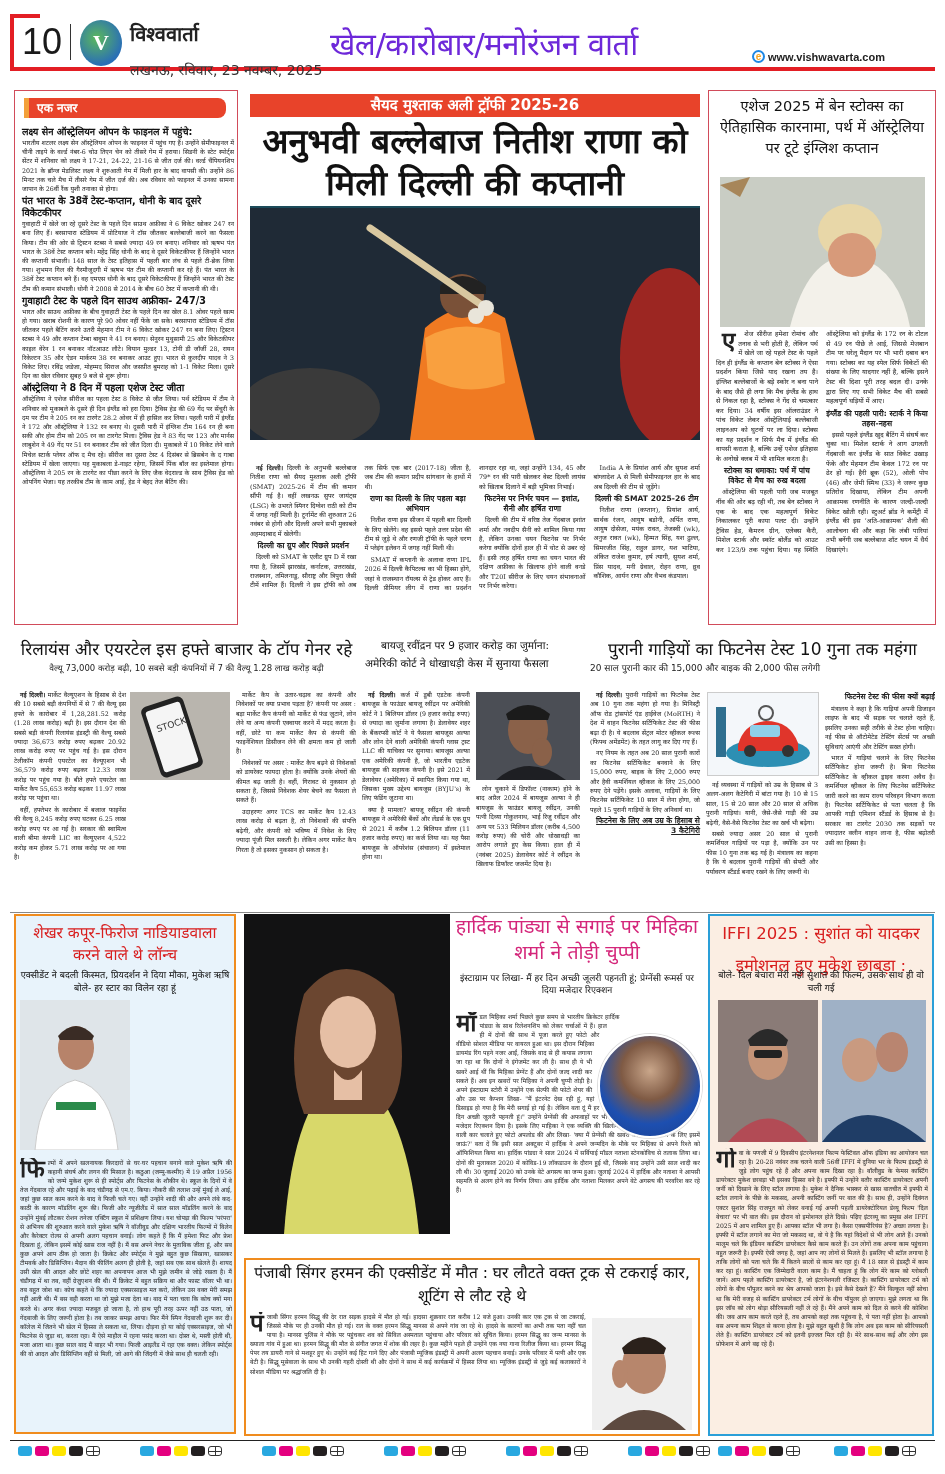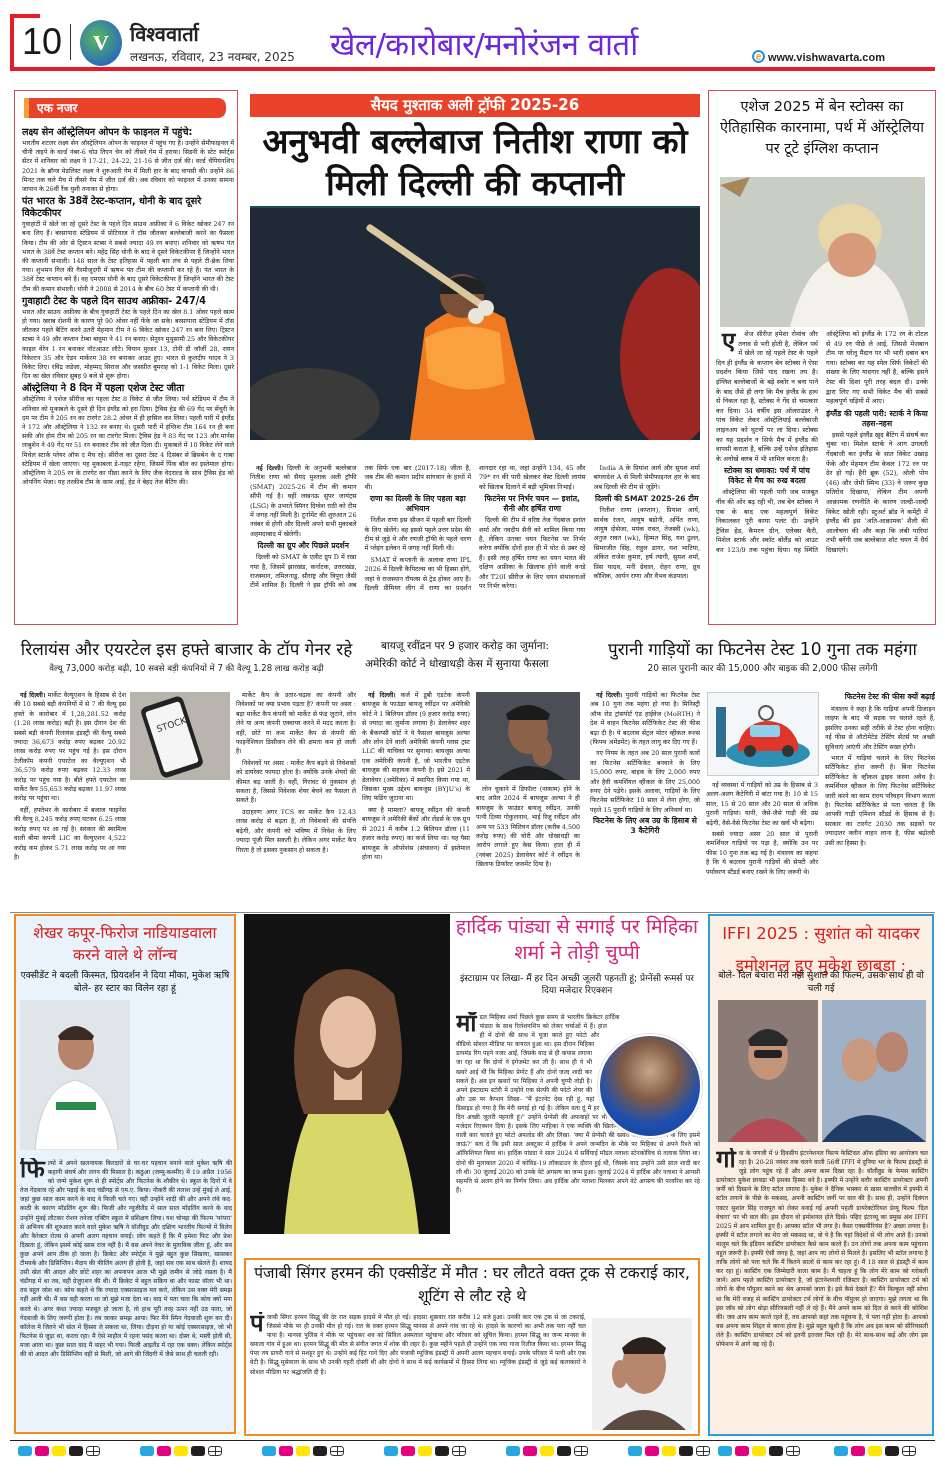--- a/index.html
+++ b/index.html
@@ -12,21 +12,21 @@
   .sub-h { font-family: "DejaVu Sans", sans-serif; font-weight: bold; font-size: 7.6px; text-align: center; line-height: 10px; margin: 2px 0; }
   .cols2 { column-count: 2; column-gap: 8px; }
   .cols4 { column-count: 4; column-gap: 8px; }
   .mast-red-top { left: 10px; top: 14px; width: 30px; height: 4px; background: #e31e24; }
   .mast-red-left { left: 10px; top: 14px; width: 4px; height: 56px; background: #e31e24; }
   .mast-red-bottom { left: 10px; top: 67px; width: 925px; height: 4px; background: #e31e24; }
   .page-num { left: 22px; top: 22px; font-family: "Liberation Sans", sans-serif; font-size: 36px; line-height: 40px; font-weight: normal; }
   .mast-divider { left: 70px; top: 24px; width: 1px; height: 36px; background: #333; }
   .logo { left: 80px; top: 20px; width: 42px; height: 46px; border-radius: 50%; background: radial-gradient(circle at 40% 40%, #5cb85c, #2a6fb5 70%); display:flex; align-items:center; justify-content:center; color:#fff; font-weight:bold; font-size:22px; font-family:"Liberation Serif", serif; }
   .paper-name { left: 130px; top: 20px; font-size: 20px; font-weight: bold; color: #222; }
-  .paper-date { left: 130px; top: 48px; font-size: 12px; color: #333; text-align: right; }
+  .paper-date { left: 130px; top: 60px; font-size: 14px; color: #333; text-align: right; }
   .section-title { left: 330px; top: 22px; font-size: 31px; font-weight: normal; color: #6d28d9; letter-spacing: -0.5px; }
   .website { left: 752px; top: 50px; font-size: 11px; font-family: "Liberation Sans", sans-serif; font-weight: bold; color: #222; display:flex; align-items:center; gap:3px; }
   .ie-icon { width: 13px; height: 13px; border-radius: 50%; border: 2px solid #1e88e5; color:#f5a623; font-size:10px; line-height:9px; text-align:center; font-weight:bold; }
 
   
   .ek-box { left: 14px; top: 90px; width: 224px; height: 535px; border: 1px solid #d14b5a; }
   .ek-tag { left: 24px; top: 98px; width: 202px; height: 20px; background: #e8432a; border-left: 5px solid #f3a03a; border-radius: 0 8px 8px 0; color: #fff; font-weight: bold; font-size: 12px; line-height: 20px; padding-left: 8px; }
   .ek-content { left: 22px; top: 124px; width: 212px; }
   .ek-h { font-size: 9.6px; font-weight: bold; line-height: 12px; margin-top: 2px; color: #111; }
   .ek-p { font-family: "DejaVu Serif", serif; font-size: 6.3px; line-height: 9.2px; color: #222; text-align: justify; margin-bottom: 2px; }
@@ -56,21 +56,21 @@
   .rel-photo { left: 130px; top: 692px; width: 100px; height: 88px; background: linear-gradient(160deg, #c5c2bd 0%, #8f8a83 50%, #3e3b38 100%); }
   .rel-body2 { left: 236px; top: 690px; width: 120px; height: 220px; overflow: hidden; }
 
   .byju-head { left: 365px; top: 638px; width: 200px; text-align: center; font-size: 10.5px; line-height: 14px; color: #111; }
   .byju-sub { left: 365px; top: 656px; width: 200px; text-align: left; font-size: 10.5px; line-height: 14px; color: #111; }
   .byju-body { left: 362px; top: 690px; width: 218px; height: 220px; overflow: hidden; }
   .byju-body .body-txt { font-size: 6.3px; line-height: 9.4px; }
   .byju-photo { left: 476px; top: 692px; width: 104px; height: 88px; background: linear-gradient(160deg, #4a4e57 0%, #6b6258 45%, #2b2a2d 100%); }
 
   .car-head { left: 590px; top: 638px; width: 345px; text-align: center; font-size: 17px; line-height: 22px; color: #111; }
-  .car-sub { left: 590px; top: 662px; width: 345px; text-align: center; font-size: 9px; line-height: 12px; color: #222; }
+  .car-sub { left: 590px; top: 662px; width: 345px; text-align: left; font-size: 9px; line-height: 12px; color: #222; }
   .car-photo { left: 707px; top: 692px; width: 112px; height: 84px; background: #f4f7fa; border: 1px solid #ccc; overflow:hidden; }
   .car-body { left: 590px; top: 690px; width: 345px; height: 220px; overflow: hidden; }
   .car-body .body-txt { font-size: 6.3px; line-height: 9.4px; }
 
   
   .shekhar-box { left: 14px; top: 914px; width: 222px; height: 520px; border: 2px solid #f08c1e; background: #e8f3fb; }
   .shekhar-head { left: 18px; top: 922px; width: 214px; text-align: center; font-size: 15.5px; line-height: 22px; color: #d81e1e; }
   .shekhar-sub { left: 18px; top: 968px; width: 214px; text-align: center; font-size: 9.2px; line-height: 13px; color: #111; }
   .shekhar-photo { left: 20px; top: 1000px; width: 110px; height: 150px; background: linear-gradient(180deg, #e8ecee 0%, #d6dde2 100%); overflow:hidden; }
   .shekhar-body { left: 20px; top: 1158px; width: 212px; height: 272px; overflow: hidden; }
@@ -125,21 +125,21 @@
   <span>www.vishwavarta.com</span>
 </div>
 
 <div class="abs ek-box"></div>
 <div class="abs ek-tag">एक नजर</div>
 <div class="abs ek-content">
   <div class="ek-h">लक्ष्य सेन ऑस्ट्रेलियन ओपन के फाइनल में पहुंचे:</div>
   <div class="ek-p">भारतीय शटलर लक्ष्य सेन ऑस्ट्रेलियन ओपन के फाइनल में पहुंच गए हैं। उन्होंने सेमीफाइनल में चीनी ताइपे के वर्ल्ड नंबर-6 चोउ तिएन चेन को तीसरे गेम में हराया। सिडनी के स्टेट स्पोर्ट्स सेंटर में शनिवार को लक्ष्य ने 17-21, 24-22, 21-16 से जीत दर्ज की। वर्ल्ड चैंपियनशिप 2021 के ब्रॉन्ज मेडलिस्ट लक्ष्य ने शुरुआती गेम में मिली हार के बाद वापसी की। उन्होंने 86 मिनट तक चले मैच में तीसरे गेम में जीत दर्ज की। अब रविवार को फाइनल में उनका सामना जापान के 26वीं रैंक युशी तनाका से होगा।</div>
   <div class="ek-h">पंत भारत के 38वें टेस्ट-कप्तान, धोनी के बाद दूसरे विकेटकीपर</div>
   <div class="ek-p">गुवाहाटी में खेले जा रहे दूसरे टेस्ट के पहले दिन साउथ अफ्रीका ने 6 विकेट खोकर 247 रन बना लिए हैं। बरसापारा स्टेडियम में प्रोटियाज ने टॉस जीतकर बल्लेबाजी करने का फैसला किया। टीम की ओर से ट्रिस्टन स्टब्स ने सबसे ज्यादा 49 रन बनाए। शनिवार को ऋषभ पंत भारत के 38वें टेस्ट कप्तान बने। महेंद्र सिंह धोनी के बाद वे दूसरे विकेटकीपर हैं जिन्होंने भारत की कप्तानी संभाली। 148 साल के टेस्ट इतिहास में पहली बार लंच से पहले टी-ब्रेक लिया गया। शुभमन गिल की गैरमौजूदगी में ऋषभ पंत टीम की कप्तानी कर रहे हैं। पंत भारत के 38वें टेस्ट कप्तान बने हैं। वह एमएस धोनी के बाद दूसरे विकेटकीपर हैं जिन्होंने भारत की टेस्ट टीम की कमान संभाली। धोनी ने 2008 से 2014 के बीच 60 टेस्ट में कप्तानी की थी।</div>
-  <div class="ek-h">गुवाहाटी टेस्ट के पहले दिन साउथ अफ्रीका- 247/4</div>
+  <div class="ek-h">गुवाहाटी टेस्ट के पहले दिन साउथ अफ्रीका- 247/3</div>
   <div class="ek-p">भारत और साउथ अफ्रीका के बीच गुवाहाटी टेस्ट के पहले दिन का खेल 8.1 ओवर पहले खत्म हो गया। खराब रोशनी के कारण पूरे 90 ओवर नहीं फेंके जा सके। बरसापारा स्टेडियम में टॉस जीतकर पहले बैटिंग करने उतरी मेहमान टीम ने 6 विकेट खोकर 247 रन बना लिए। ट्रिस्टन स्टब्स ने 49 और कप्तान टेम्बा बावुमा ने 41 रन बनाए। सेनुरन मुथुसामी 25 और विकेटकीपर काइल वेरेन 1 रन बनाकर नॉटआउट लौटे। वियान मुल्डर 13, टोनी डी जॉर्जी 28, रायन रिकेल्टन 35 और ऐडन मार्करम 38 रन बनाकर आउट हुए। भारत से कुलदीप यादव ने 3 विकेट लिए। रविंद्र जडेजा, मोहम्मद सिराज और जसप्रीत बुमराह को 1-1 विकेट मिला। दूसरे दिन का खेल रविवार सुबह 9 बजे से शुरू होगा।</div>
   <div class="ek-h">ऑस्ट्रेलिया ने 8 दिन में पहला एशेज टेस्ट जीता</div>
   <div class="ek-p">ऑस्ट्रेलिया ने एशेज सीरीज का पहला टेस्ट 8 विकेट से जीत लिया। पर्थ स्टेडियम में टीम ने शनिवार को मुकाबले के दूसरे ही दिन इंग्लैंड को हरा दिया। ट्रैविस हेड की 69 गेंद पर सेंचुरी के दम पर टीम ने 205 रन का टारगेट 28.2 ओवर में ही हासिल कर लिया। पहली पारी में इंग्लैंड ने 172 और ऑस्ट्रेलिया ने 132 रन बनाए थे। दूसरी पारी में इंग्लिश टीम 164 रन ही बना सकी और होम टीम को 205 रन का टारगेट मिला। ट्रैविस हेड ने 83 गेंद पर 123 और मार्नस लाबुशेन ने 49 गेंद पर 51 रन बनाकर टीम को जीत दिला दी। मुकाबले में 10 विकेट लेने वाले मिचेल स्टार्क प्लेयर ऑफ द मैच रहे। सीरीज का दूसरा टेस्ट 4 दिसंबर से ब्रिसबेन के द गाबा स्टेडियम में खेला जाएगा। यह मुकाबला डे-नाइट रहेगा, जिसमें पिंक बॉल का इस्तेमाल होगा। ऑस्ट्रेलिया ने 205 रन के टारगेट का पीछा करने के लिए जैक वेदराल्ड के साथ ट्रैविस हेड को ओपनिंग भेजा। यह तरकीब टीम के काम आई, हेड ने बेहद तेज बैटिंग की।</div>
 </div>
 
 <div class="abs smat-tag">सैयद मुश्ताक अली ट्रॉफी 2025-26</div>
 <div class="abs lead-head">अनुभवी बल्लेबाज नितीश राणा को मिली दिल्ली की कप्तानी</div>
 <div class="abs lead-rule"></div>
 <div class="abs lead-photo">
   <svg width="450" height="232" viewBox="0 0 450 232">
@@ -236,21 +236,21 @@
     <ellipse cx="66" cy="60" rx="10" ry="14" fill="#8a6149"></ellipse>
   </svg>
 </div>
 
 <div class="abs car-head">पुरानी गाड़ियों का फिटनेस टेस्ट 10 गुना तक महंगा</div>
 <div class="abs car-sub">20 साल पुरानी कार की 15,000 और बाइक की 2,000 फीस लगेगी</div>
 <div class="abs car-body">
   <div class="body-txt" style="width:110px; float:left;">
     <p><b>नई दिल्ली।</b> <span>पुरानी गाड़ियों का फिटनेस टेस्ट अब 10 गुना तक महंगा हो गया है। मिनिस्ट्री ऑफ रोड ट्रांसपोर्ट एंड हाईवेज (MoRTH) ने देश में वाहन फिटनेस सर्टिफिकेट टेस्ट की फीस बढ़ा दी है। ये बदलाव सेंट्रल मोटर व्हीकल रूल्स (फिफ्थ अमेंडमेंट) के तहत लागू कर दिए गए हैं।</span></p>
     <p>नए नियम के तहत अब 20 साल पुरानी कारों का फिटनेस सर्टिफिकेट बनवाने के लिए 15,000 रुपए, बाइक के लिए 2,000 रुपए और हैवी कमर्शियल व्हीकल के लिए 25,000 रुपए देने पड़ेंगे। इसके अलावा, गाड़ियों के लिए फिटनेस सर्टिफिकेट 10 साल में लेना होगा, जो पहले 15 पुरानी गाड़ियों के लिए अनिवार्य था।</p>
-    <div class="sub-h" style="text-align:center;">फिटनेस के लिए अब उम्र के हिसाब से 3 कैटेगिरी</div>
+    <div class="sub-h" style="text-align:right;text-decoration:underline;">फिटनेस के लिए अब उम्र के हिसाब से 3 कैटेगिरी</div>
   </div>
   <div class="body-txt" style="width:112px; float:left; margin-left:6px; margin-top:90px;">
     <p>नई व्यवस्था में गाड़ियों को उम्र के हिसाब से 3 अलग-अलग कैटेगिरी में बांटा गया है। 10 से 15 साल, 15 से 20 साल और 20 साल से अधिक पुरानी गाड़ियां। यानी, जैसे-जैसे गाड़ी की उम्र बढ़ेगी, वैसे-वैसे फिटनेस टेस्ट का खर्च भी बढ़ेगा।</p>
     <p>सबसे ज्यादा असर 20 साल से पुरानी कमर्शियल गाड़ियों पर पड़ा है, क्योंकि उन पर फीस 10 गुना तक बढ़ गई है। मंत्रालय का कहना है कि ये बदलाव पुरानी गाड़ियों की सेफ्टी और पर्यावरण स्टैंडर्ड बनाए रखने के लिए जरूरी थे।</p>
   </div>
   <div class="body-txt" style="width:110px; float:right;">
     <div class="sub-h" style="text-align:right;">फिटनेस टेस्ट की फीस क्यों बढ़ाई</div>
     <p>मंत्रालय ने कहा है कि गाड़ियां अपनी डिजाइन लाइफ के बाद भी सड़क पर चलाते रहते हैं, इसलिए उनका सही तरीके से टेस्ट होना चाहिए। नई फीस से ऑटोमेटेड टेस्टिंग सेंटर्स पर अच्छी सुविधाएं आएंगी और टेस्टिंग सख्त होगी।</p>
     <p>भारत में गाड़ियां चलाने के लिए फिटनेस सर्टिफिकेट होना जरूरी है। बिना फिटनेस सर्टिफिकेट के व्हीकल ड्राइव करना अवैध है। कमर्शियल व्हीकल के लिए फिटनेस सर्टिफिकेट जारी करने का काम राज्य परिवहन विभाग करता है। फिटनेस सर्टिफिकेट से पता चलता है कि आपकी गाड़ी एमिशन स्टैंडर्ड के हिसाब से है। सरकार का टारगेट 2030 तक सड़कों पर ज्यादातर क्लीन वाहन लाना है, फीस बढ़ोतरी उसी का हिस्सा है।</p>
   </div>

